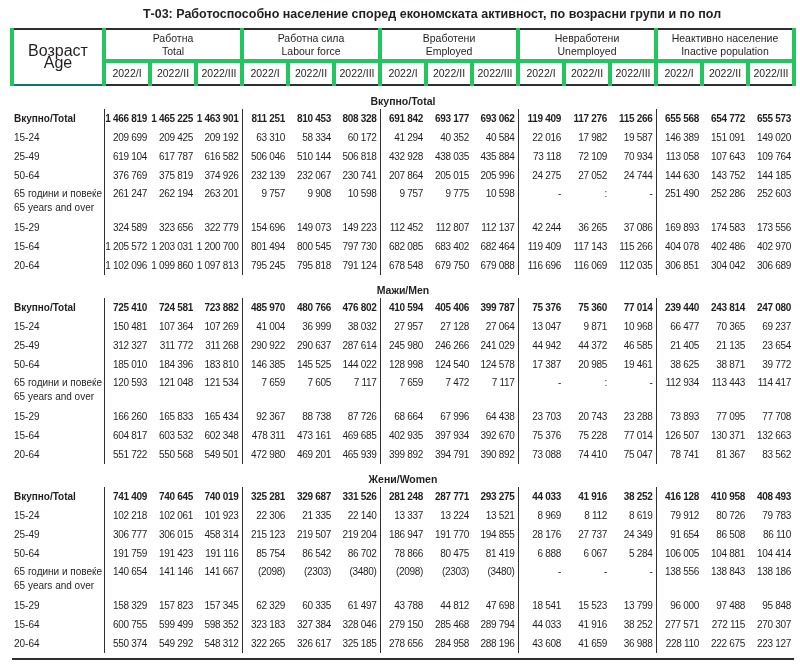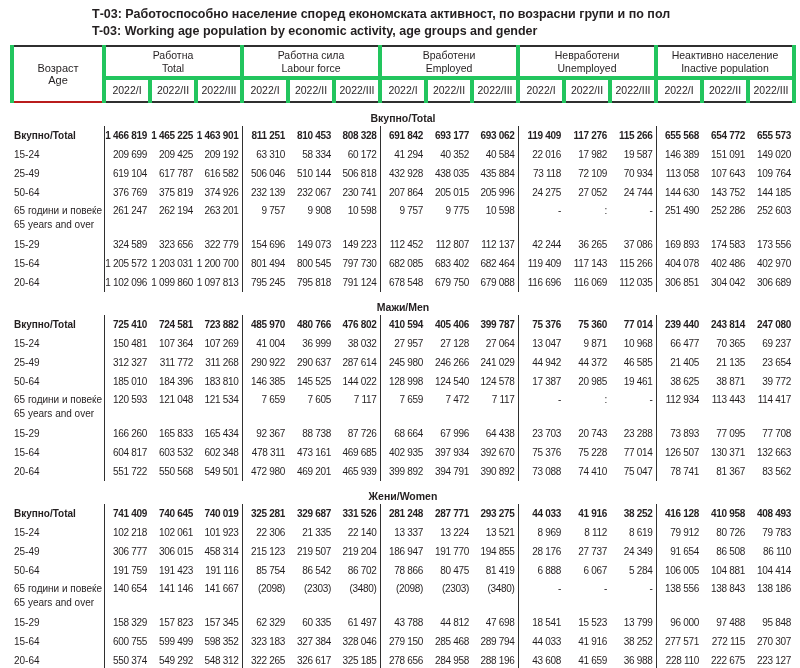--- a/index.html
+++ b/index.html
@@ -1,43 +1,42 @@
 <!DOCTYPE html>
 <html><head>
 <meta charset="utf-8">
 <style>
   html,body{margin:0;padding:0;}
   body{
     width:800px;height:668px;background:#ffffff;overflow:hidden;
     font-family:"Liberation Sans","DejaVu Sans",sans-serif;color:#231f20;
   }
-  .titles{padding:6px 0 3px 92px;text-align:left;font-weight:bold;font-size:12.5px;line-height:17px;}
+  .titles{padding:6px 0 3px 64px;text-align:center;font-weight:bold;font-size:12.5px;line-height:17px;}
   table{border-collapse:collapse;table-layout:fixed;margin:2px 0 0 10px;border-bottom:2px solid #2f2f2f;}
   col.c-lbl{width:92px;}
   col.c-d{width:46px;}
   thead th{font-weight:normal;font-size:10.5px;line-height:12.5px;border:4px solid #22c55e;padding:2px 0;vertical-align:middle;text-align:center;}
   thead tr.gr th{border-top:2px solid #2f2f2f;}
   thead tr.pr th{border-bottom:2px solid #2f2f2f;height:17px;}
-  thead th.age{border-bottom:2px solid #b91c1c;font-size:11px;}
+  thead th.age{border-bottom:2px solid #0f766e;font-size:16px;}
   tbody td{font-size:10px;height:19px;padding:0 3px 0 0;text-align:right;white-space:nowrap;letter-spacing:-0.3px;vertical-align:middle;}
   tbody td.lbl{text-align:left;padding:0 0 0 2px;border-right:1px solid #2f2f2f;letter-spacing:0;}
   tbody td.gs{border-left:1px solid #2f2f2f;}
   tbody tr.b td{font-weight:bold;}
   tbody tr.two td{vertical-align:top;padding-top:2px;height:31px;line-height:14px;margin-left:20px;}
   tbody td.band{border:none;text-align:center;font-weight:bold;font-size:10.5px;letter-spacing:0;
     height:13px;padding:8px 0 2px 0;vertical-align:bottom;}
   tbody td.sp{border:none;height:5px;padding:0;}
 </style>
 </head>
 <body>
 
 <div class="page">
   <div class="titles">
     <div>Т-03: Работоспособно население според економската активност, по возрасни групи и по пол</div>
-    <div>T-03: Working age population by economic activity, age groups and gender</div>
   </div>
 
   <table>
     <colgroup>
       <col class="c-lbl">
         <col class="c-d">
         <col class="c-d">
         <col class="c-d">
         <col class="c-d">
       <col class="c-d">

